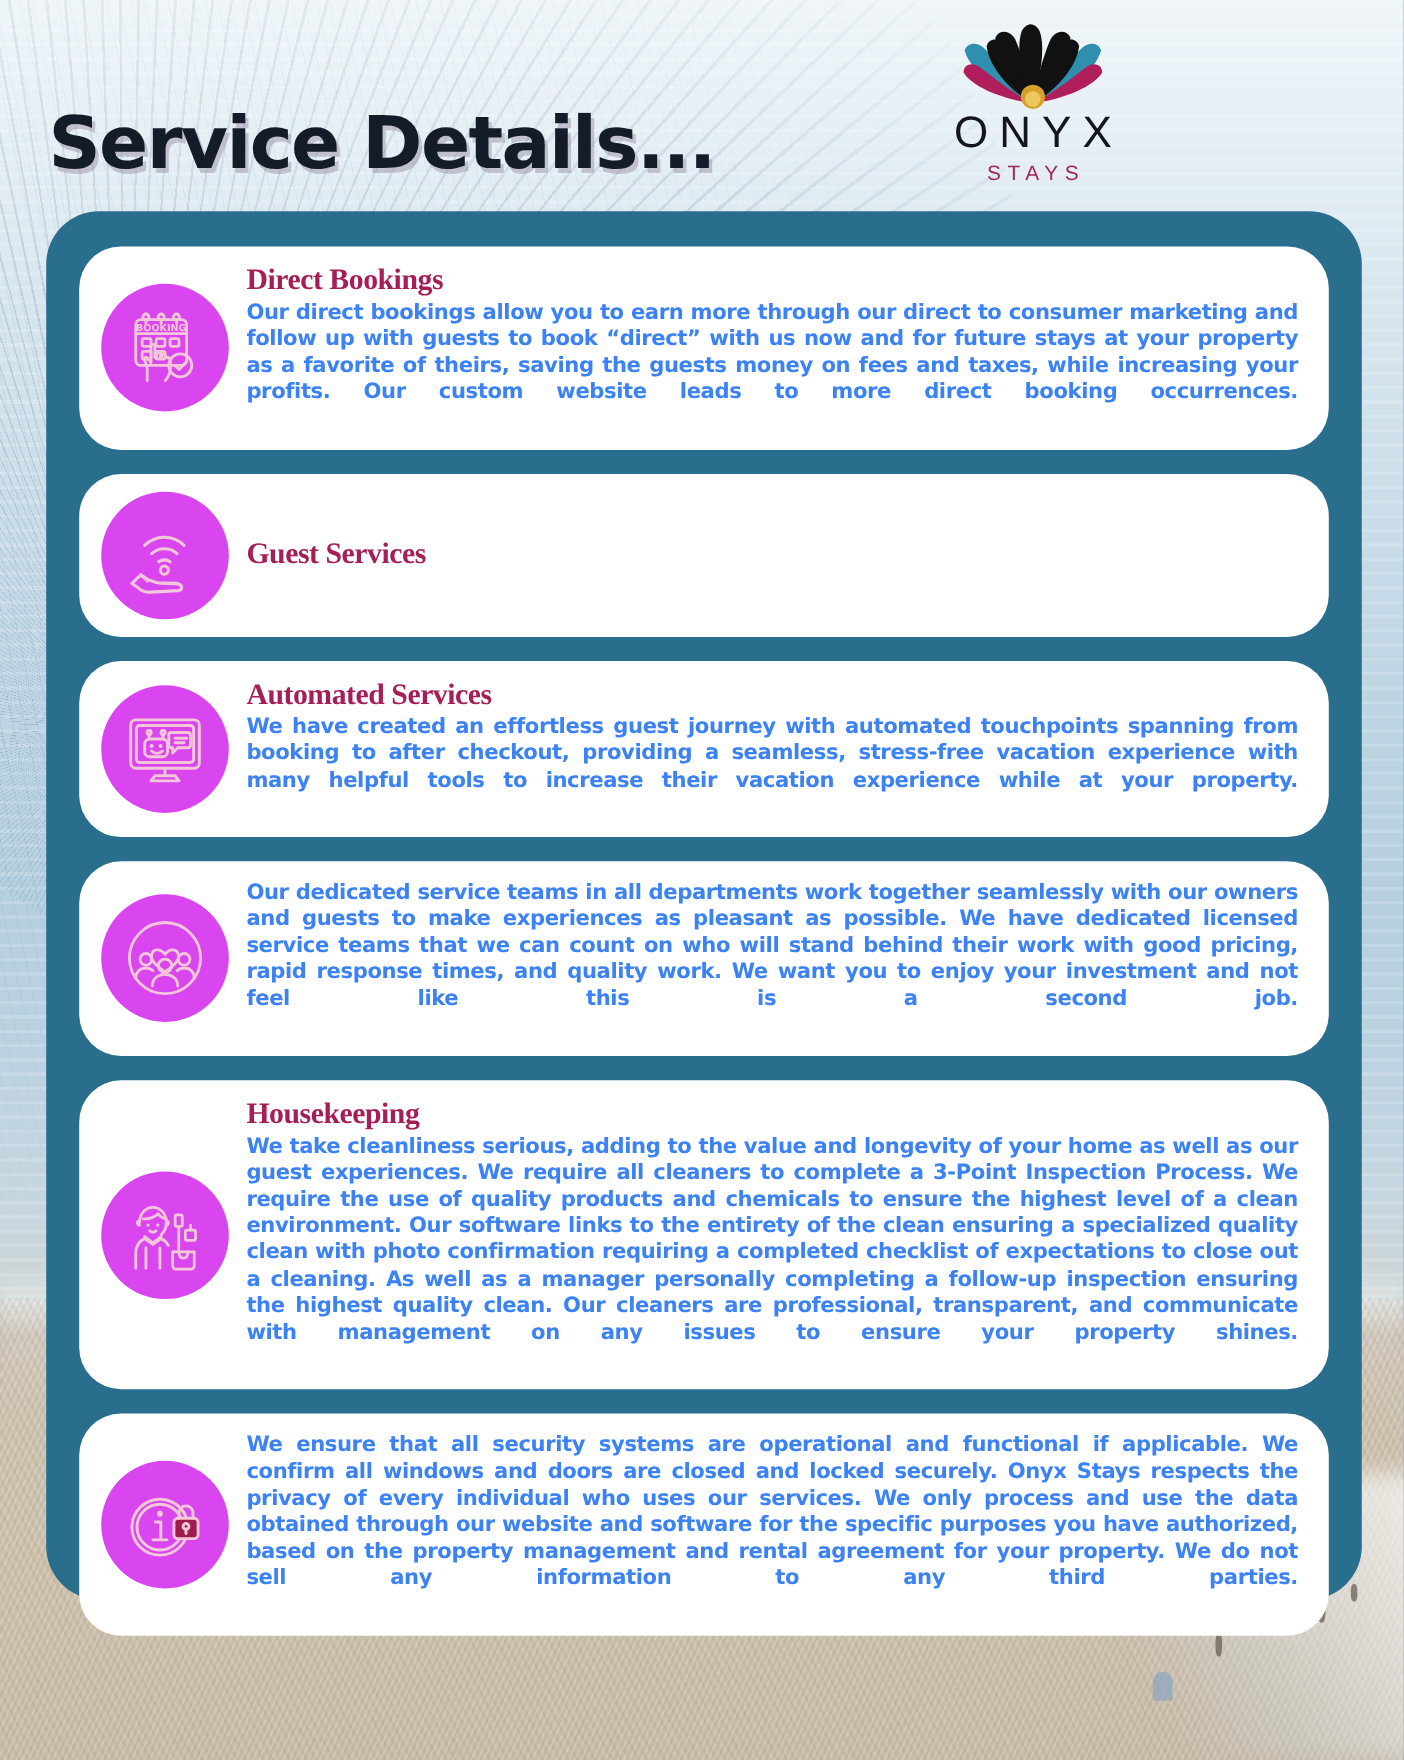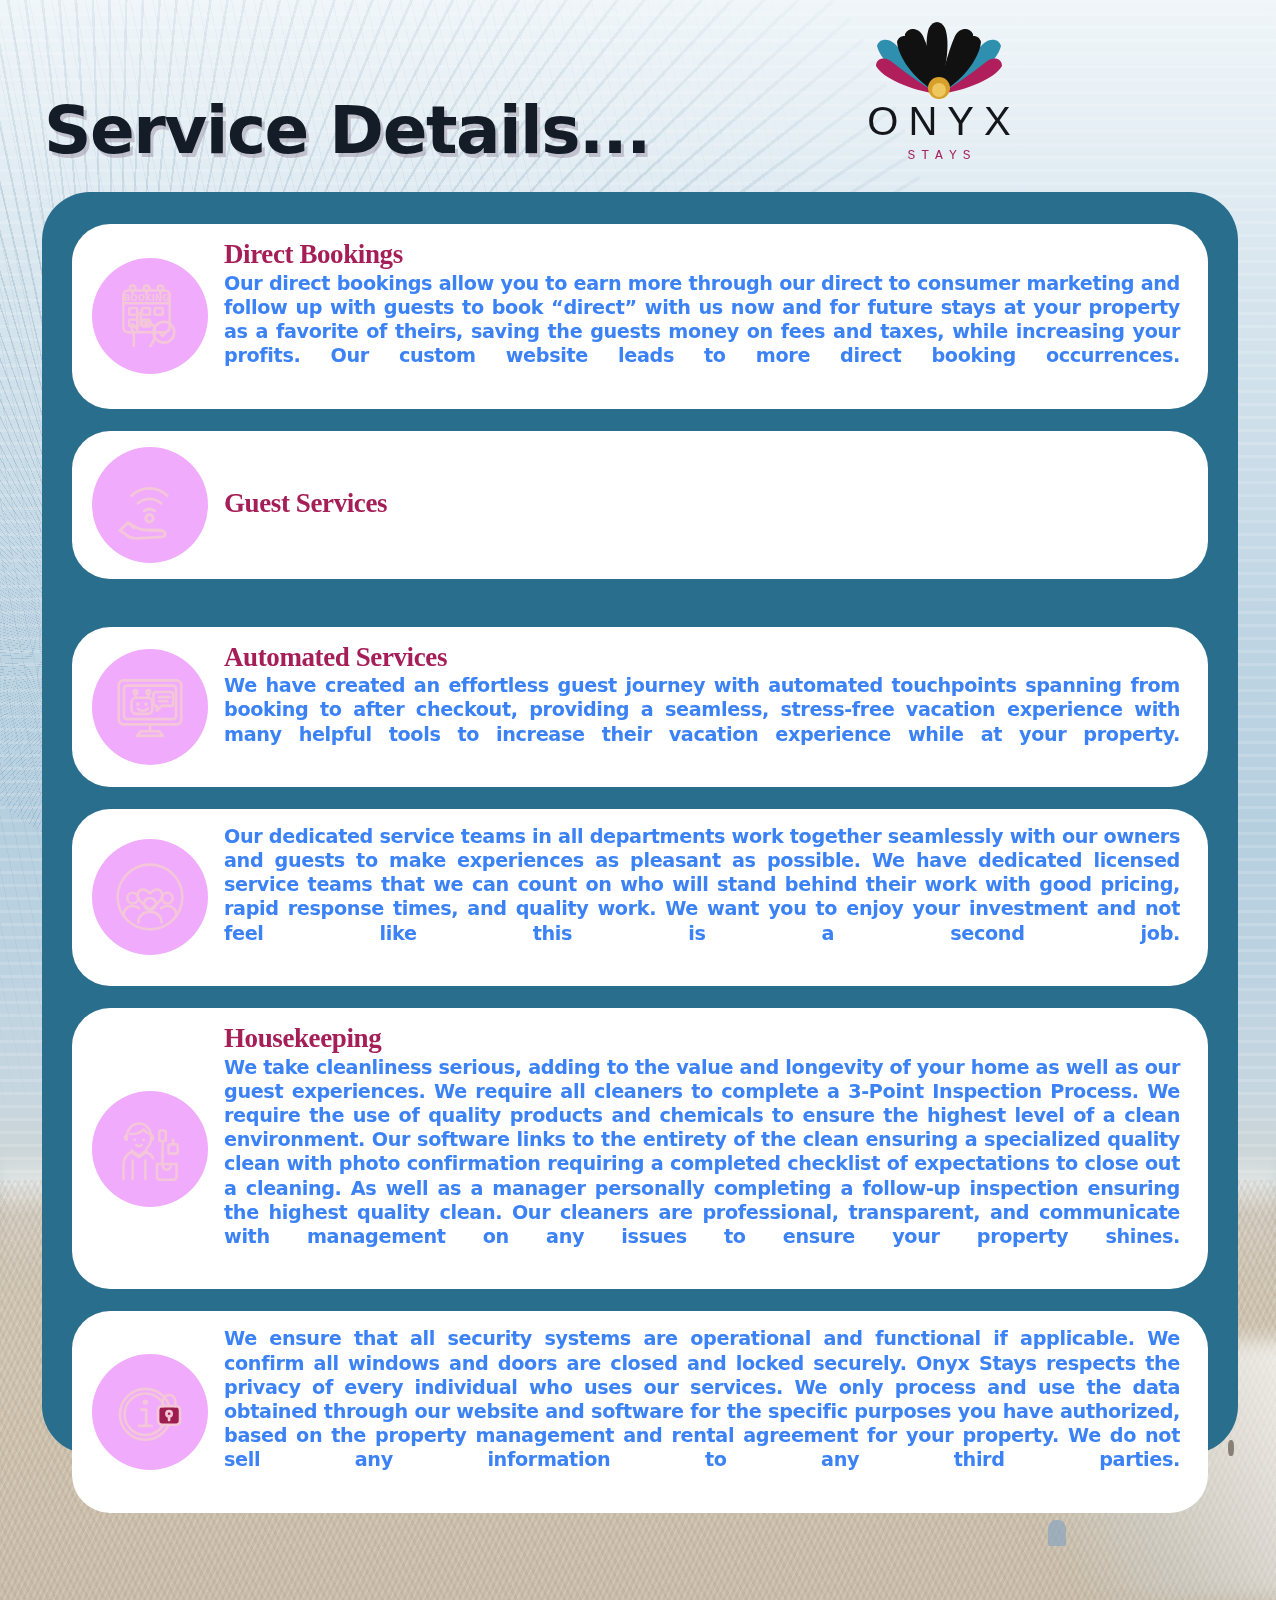--- a/index.html
+++ b/index.html
@@ -164,27 +164,27 @@
   .logo-word {
     font-size: 40px;
     letter-spacing: 10px;
     color: #14161c;
     font-weight: 400;
     line-height: 1.05;
     padding-left: 10px;
     font-family: "Liberation Sans", sans-serif;
   }
   .logo-sub {
-    font-size: 13px;
+    font-size: 19px;
     letter-spacing: 6px;
     color: #a5245c;
     font-weight: 500;
     padding-left: 6px;
     margin-top: 6px;
-    font-family: Liberation Mono, monospace;
+    font-family: Liberation Sans, sans-serif;
   }
 
   
   .panel {
     position: absolute;
     left: 42px;
     top: 192px;
     width: 1196px;
     height: 1262px;
     background: #2a6e8d;
@@ -208,21 +208,21 @@
     align-items: center;
     padding: 16px 22px 16px 20px;
     min-height: 148px;
   }
 
   .icon-wrap {
     flex: 0 0 116px;
     width: 116px;
     height: 116px;
     border-radius: 50%;
-    background: #f0abfc;
+    background: #d946ef;
     display: flex;
     align-items: center;
     justify-content: center;
     margin-right: 16px;
   }
   .icon-wrap svg { width: 74px; height: 74px; display:block; }
 
   .card-body { flex: 1 1 auto; padding-right: 6px; }
 
   .card-title {
@@ -243,21 +243,21 @@
     text-align: justify;
     text-justify: inter-word;
     font-family: "DejaVu Sans", sans-serif;
     letter-spacing: -0.35px;
   }
   .card-text::after{ content:""; display:inline-block; width:100%; }
 
   
   .card--bookings   { min-height: 152px; }
   .card--guest      { min-height: 134px; }
-  .card--automated  { min-height: 134px; margin-top: 26px; }
+  .card--automated  { min-height: 134px; }
   .card--teams      { min-height: 158px; }
   .card--house      { min-height: 254px; }
   .card--security   { min-height: 188px; }
 </style>
 </head>
 <body>
 
 <div class="bg-root">
   <div class="bg-ocean"></div>
   <div class="bg-surf"></div>

